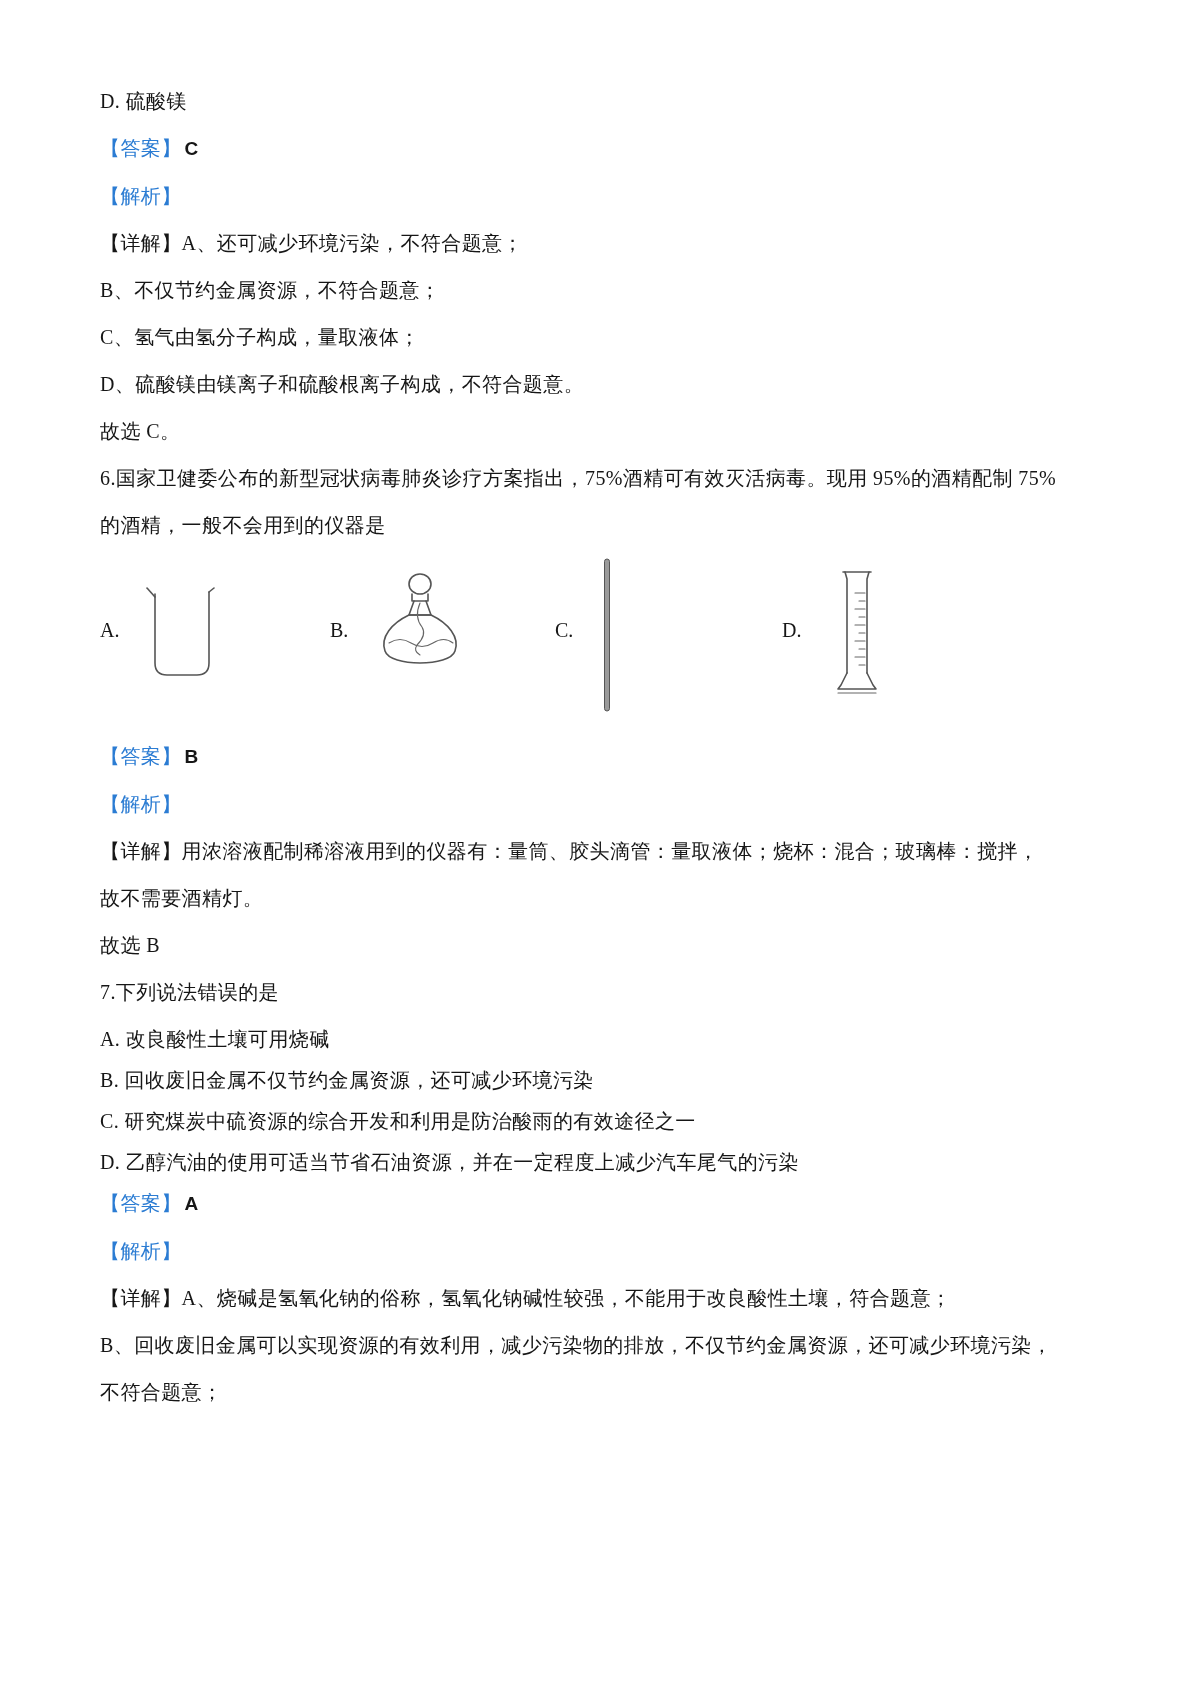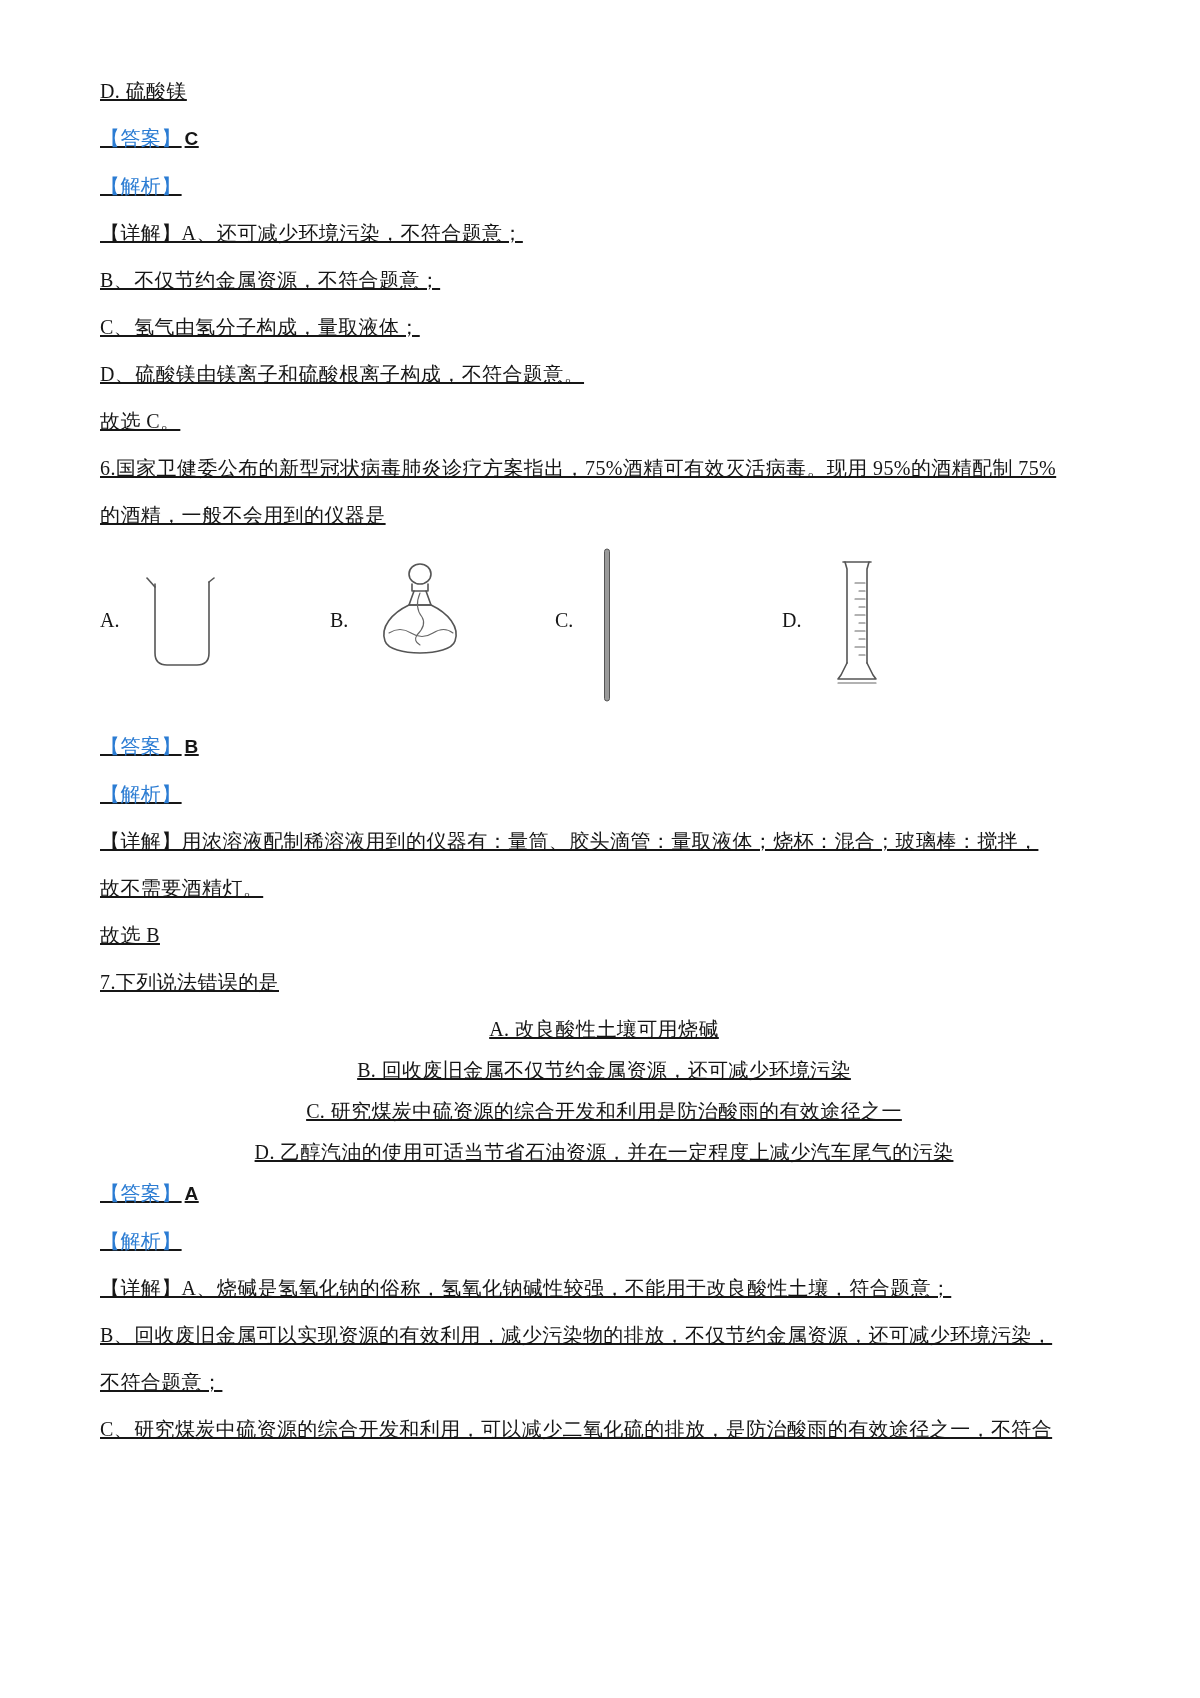--- a/index.html
+++ b/index.html
@@ -9,26 +9,25 @@
     width: 1200px; height: 1698px;
     background: #ffffff;
     font-family: "Liberation Serif", "DejaVu Serif", serif;
     color: #161616;
     overflow: hidden;
   }
   .page { padding: 76px 92px 0 100px; }
   p.line {
     font-size: 20px;
     line-height: 30px;
-    margin: 0 0 17px 0;
+    margin: 10px 0 17px 0;
     letter-spacing: 0.4px;
     white-space: nowrap;
-    text-decoration: underline;
   }
-  p.tight { margin-bottom: 11px; text-align: center; }
+  p.tight { margin-bottom: 11px; }
   .blue { color: var(--accent, #2b7cd3); }
   .ans {
     font-family: "Liberation Sans", "DejaVu Sans", sans-serif;
     font-weight: bold;
     margin-left: 3px;
     font-size: 19px;
   }
   .equip-row {
     position: relative;
     height: 158px;
@@ -124,15 +123,14 @@
   <p class="line">7.下列说法错误的是</p>
   <p class="line tight">A. 改良酸性土壤可用烧碱</p>
   <p class="line tight">B. 回收废旧金属不仅节约金属资源，还可减少环境污染</p>
   <p class="line tight">C. 研究煤炭中硫资源的综合开发和利用是防治酸雨的有效途径之一</p>
   <p class="line tight">D. 乙醇汽油的使用可适当节省石油资源，并在一定程度上减少汽车尾气的污染</p>
   <p class="line"><span class="blue">【答案】</span><span class="ans">A</span></p>
   <p class="line"><span class="blue">【解析】</span></p>
   <p class="line">【详解】A、烧碱是氢氧化钠的俗称，氢氧化钠碱性较强，不能用于改良酸性土壤，符合题意；</p>
   <p class="line">B、回收废旧金属可以实现资源的有效利用，减少污染物的排放，不仅节约金属资源，还可减少环境污染，</p>
   <p class="line">不符合题意；</p>
-  <p class="line">C、研究煤炭中硫资源的综合开发和利用，可以减少二氧化硫的排放，是防治酸雨的有效途径之一，不符合</p>
 
 </div>
 
 </body></html>

